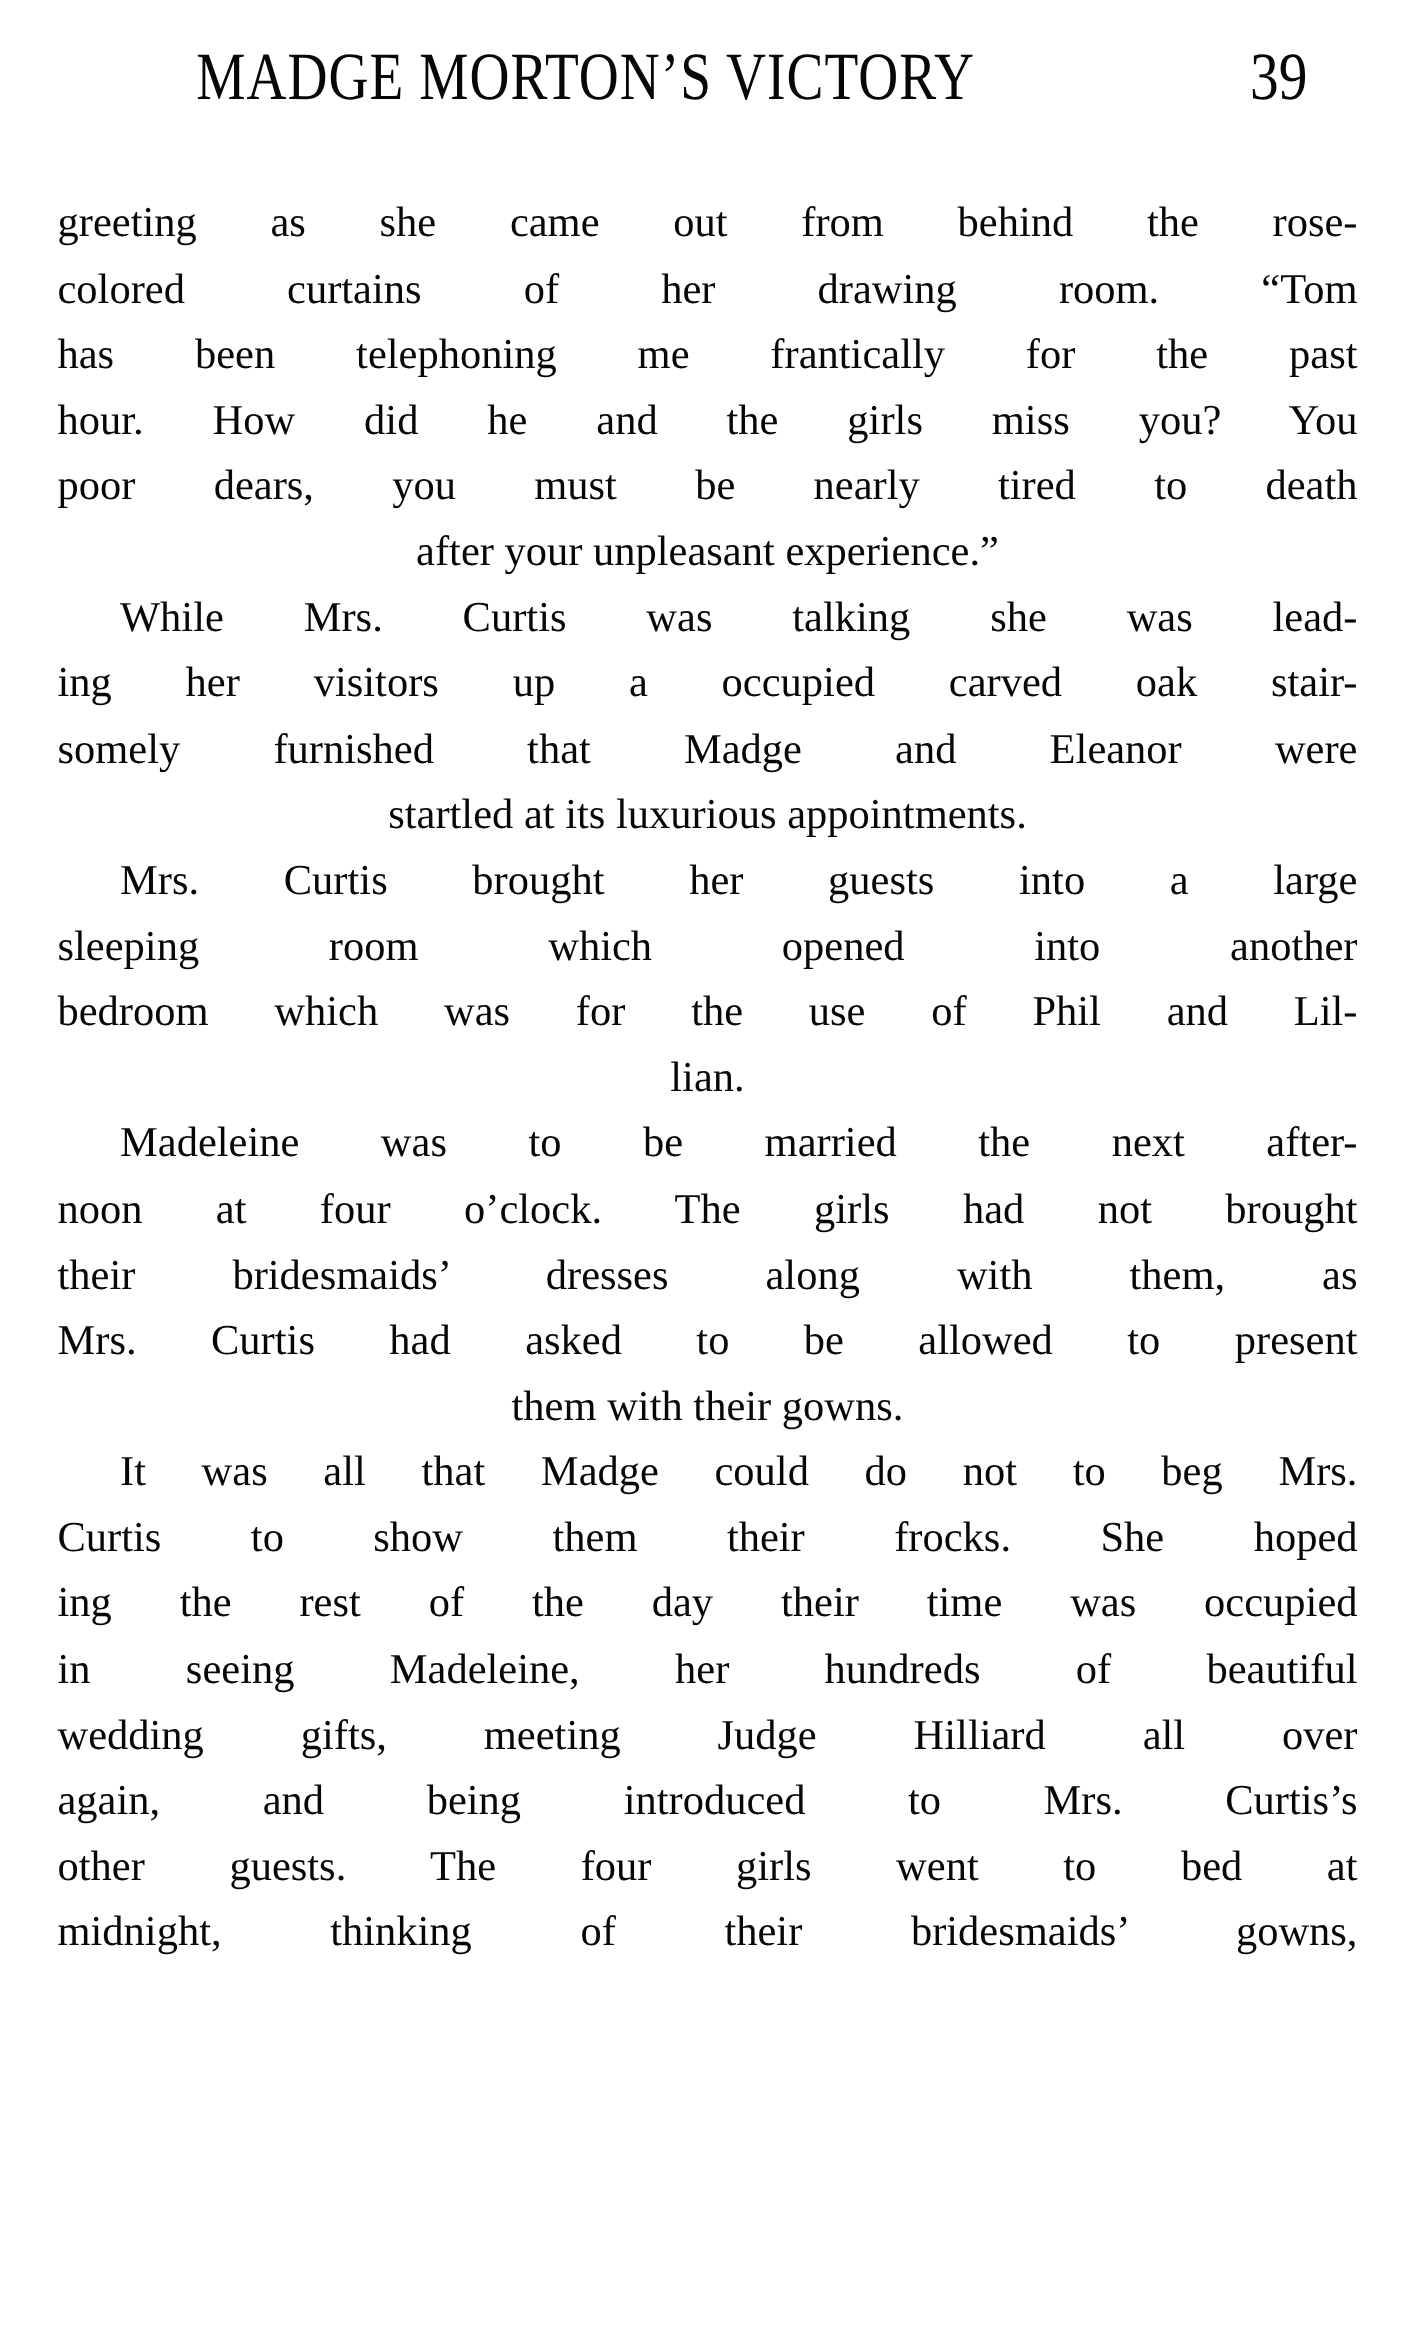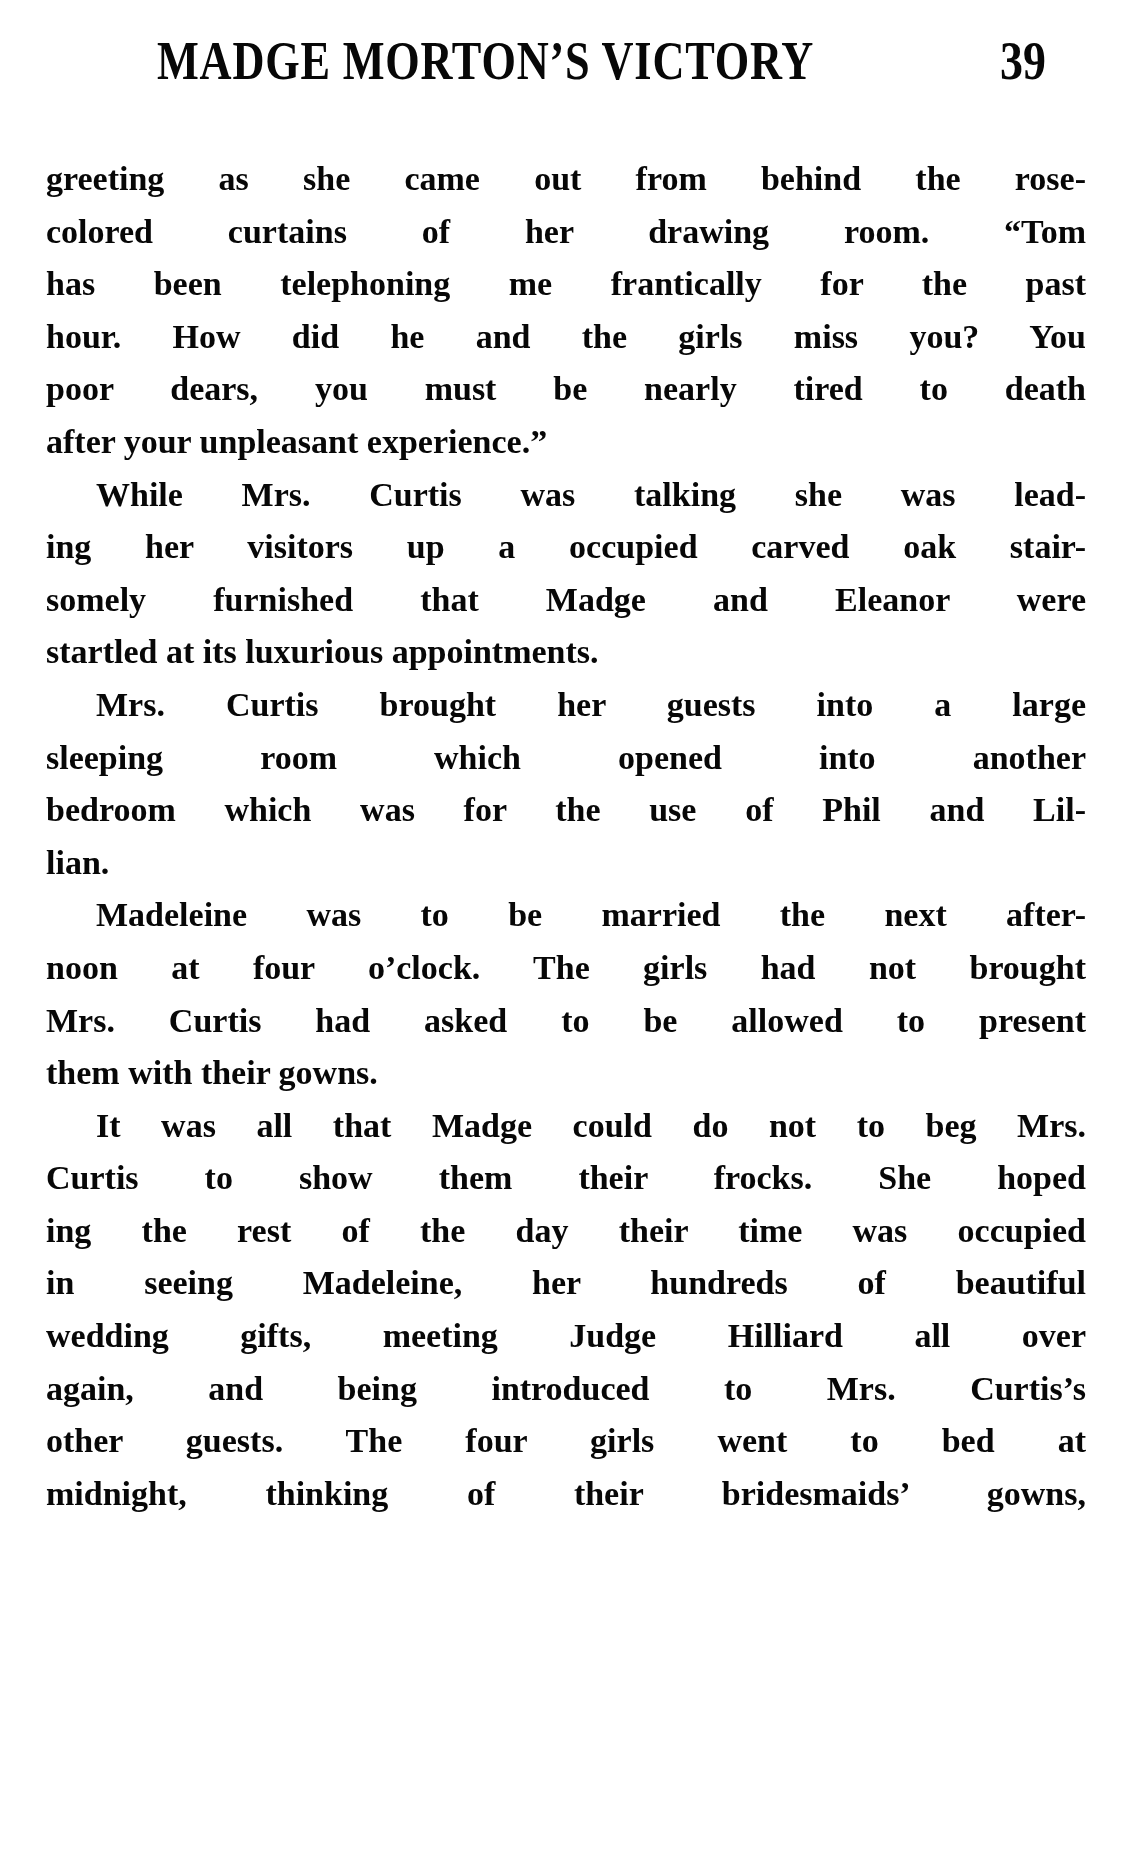--- a/index.html
+++ b/index.html
@@ -7,21 +7,21 @@
     padding: 0;
     background: #ffffff;
   }
   .page {
     position: relative;
     width: 1130px;
     height: 1867px;
     background: #ffffff;
     overflow: hidden;
     font-family: "Liberation Serif", "DejaVu Serif", serif;
-    font-weight: bold;
+    font-weight: normal;
     color: #070707;
   }
   .running-title {
     position: absolute;
     left: 157px;
     top: 30px;
     font-size: 54px;
     line-height: 62px;
     letter-spacing: 1px;
     white-space: nowrap;
@@ -41,21 +41,21 @@
     position: absolute;
     left: 46px;
     top: 153px;
     width: 1040px;
     font-size: 34px;
   }
   .paragraph { margin: 0; }
   .line {
     height: 52.6px;
     line-height: 52.6px;
-    text-align: left;
+    text-align: center;
     overflow: visible;
   }
   .line.just {
     text-align: justify;
     text-align-last: justify;
   }
   .line.indent {
     padding-left: 50px;
   }
 </style>
@@ -84,20 +84,21 @@
       </div>
       <div class="paragraph">
         <div class="line just indent">Mrs. Curtis brought her guests into a large</div>
         <div class="line just">sleeping room which opened into another</div>
         <div class="line just">bedroom which was for the use of Phil and Lil-</div>
         <div class="line">lian.</div>
       </div>
       <div class="paragraph">
         <div class="line just indent">Madeleine was to be married the next after-</div>
         <div class="line just">noon at four o’clock. The girls had not brought</div>
+        <div class="line just">their bridesmaids’ dresses along with them, as</div>
         <div class="line just">Mrs. Curtis had asked to be allowed to present</div>
         <div class="line">them with their gowns.</div>
       </div>
       <div class="paragraph">
         <div class="line just indent">It was all that Madge could do not to beg Mrs.</div>
         <div class="line just">Curtis to show them their frocks. She hoped</div>
         <div class="line just">ing the rest of the day their time was occupied</div>
         <div class="line just">in seeing Madeleine, her hundreds of beautiful</div>
         <div class="line just">wedding gifts, meeting Judge Hilliard all over</div>
         <div class="line just">again, and being introduced to Mrs. Curtis’s</div>

